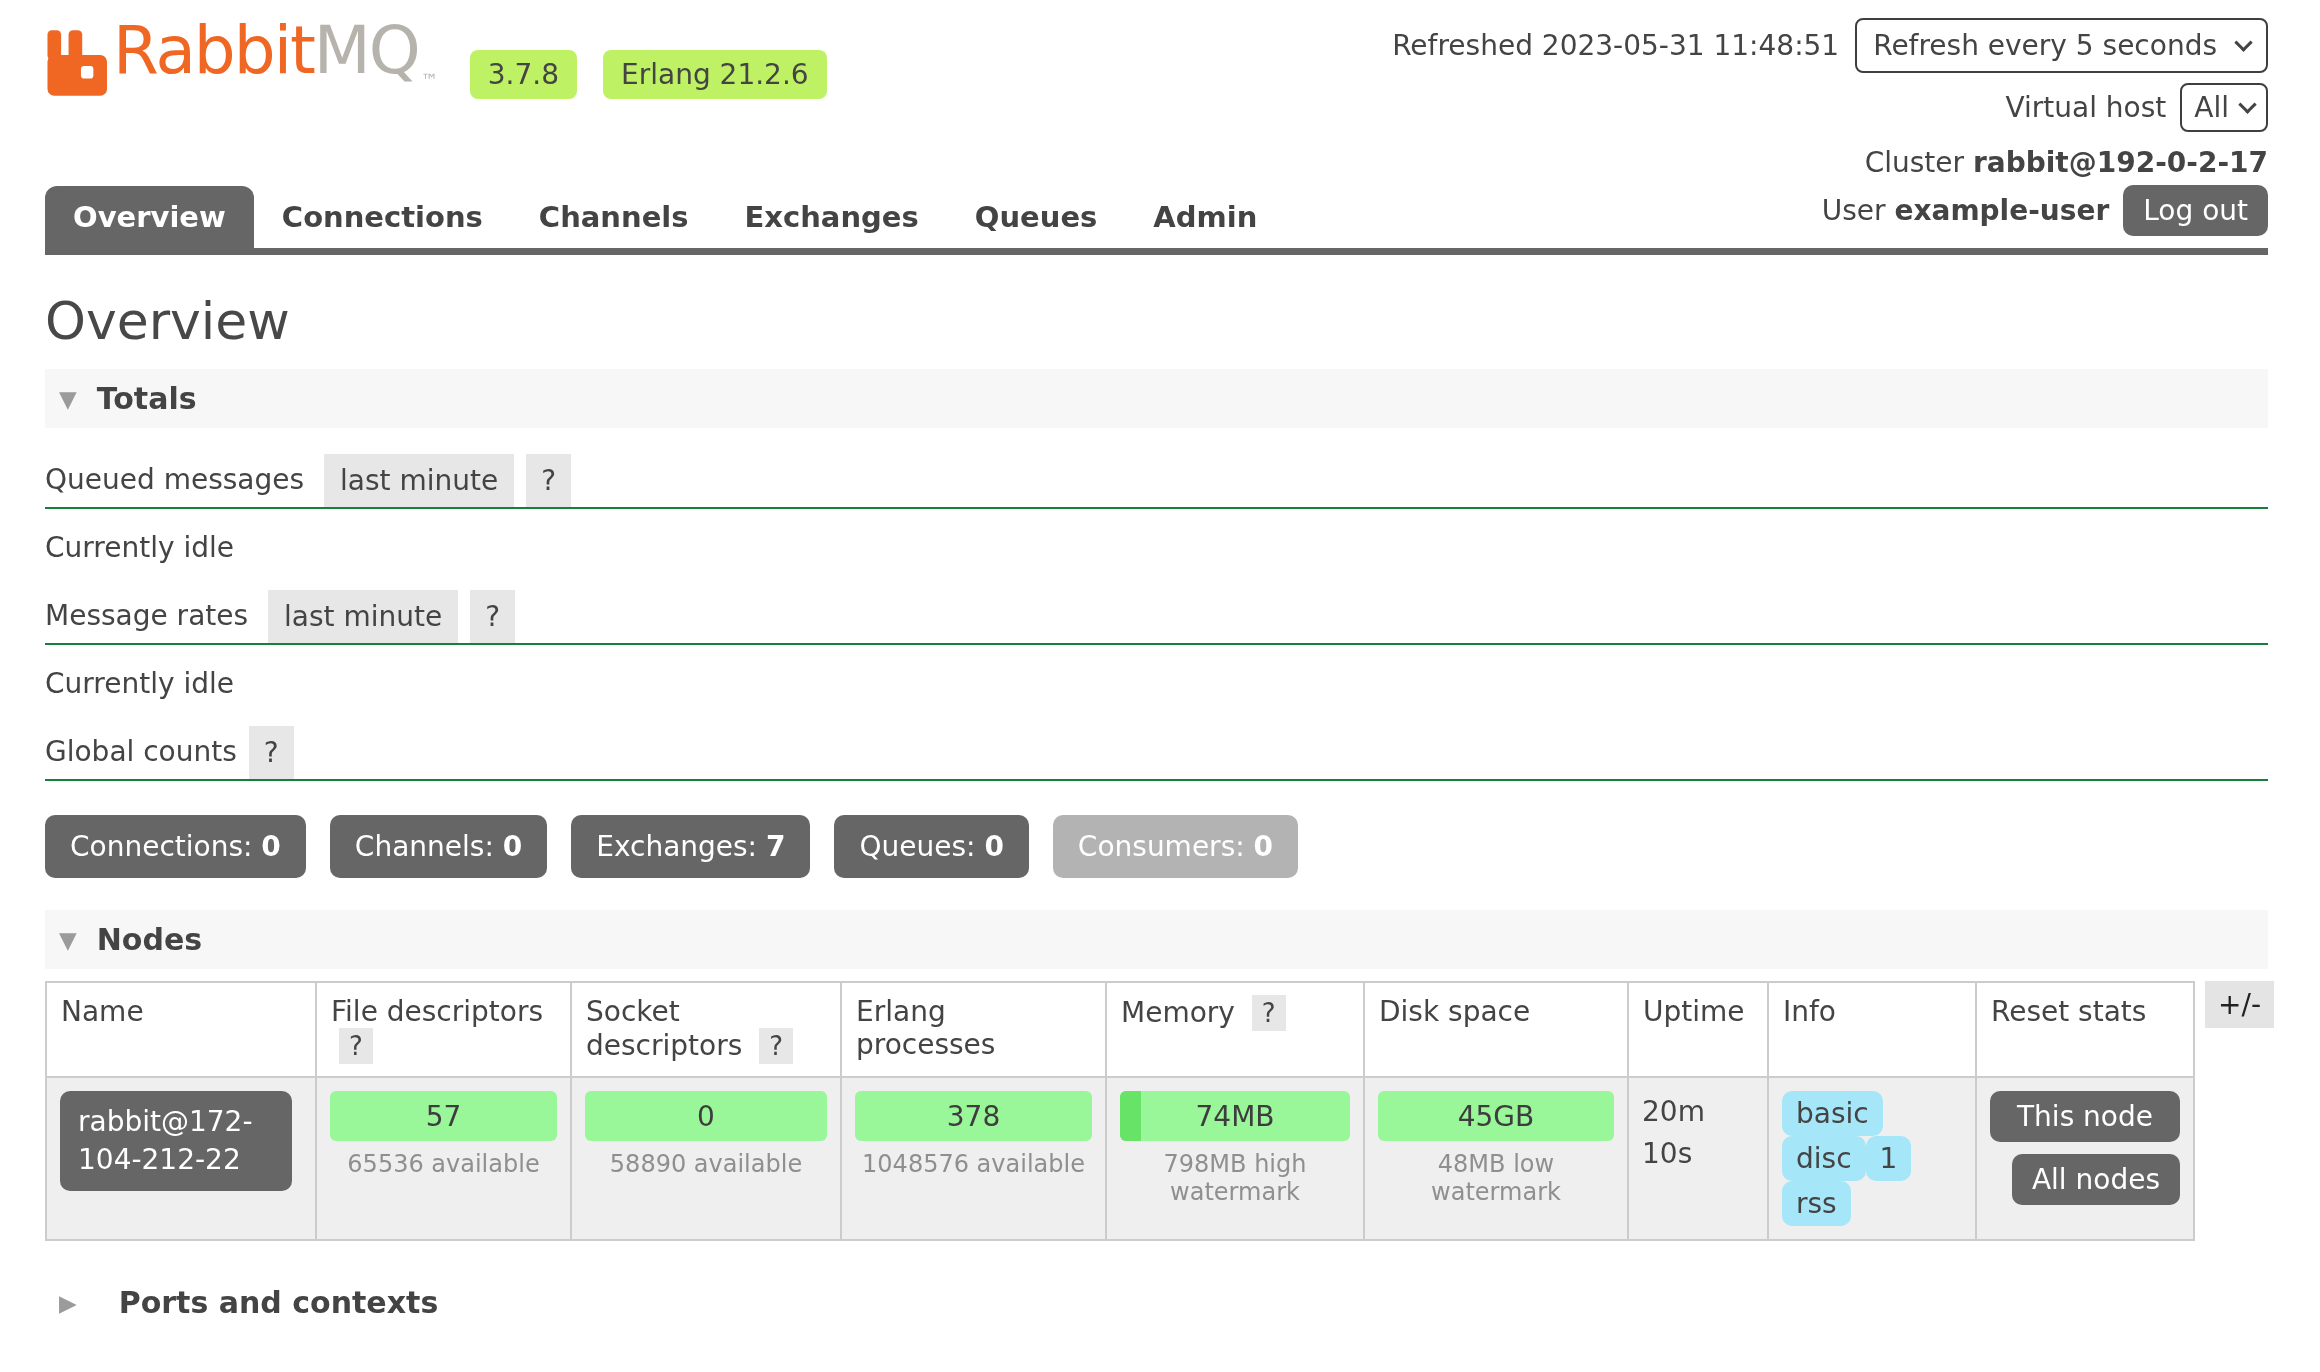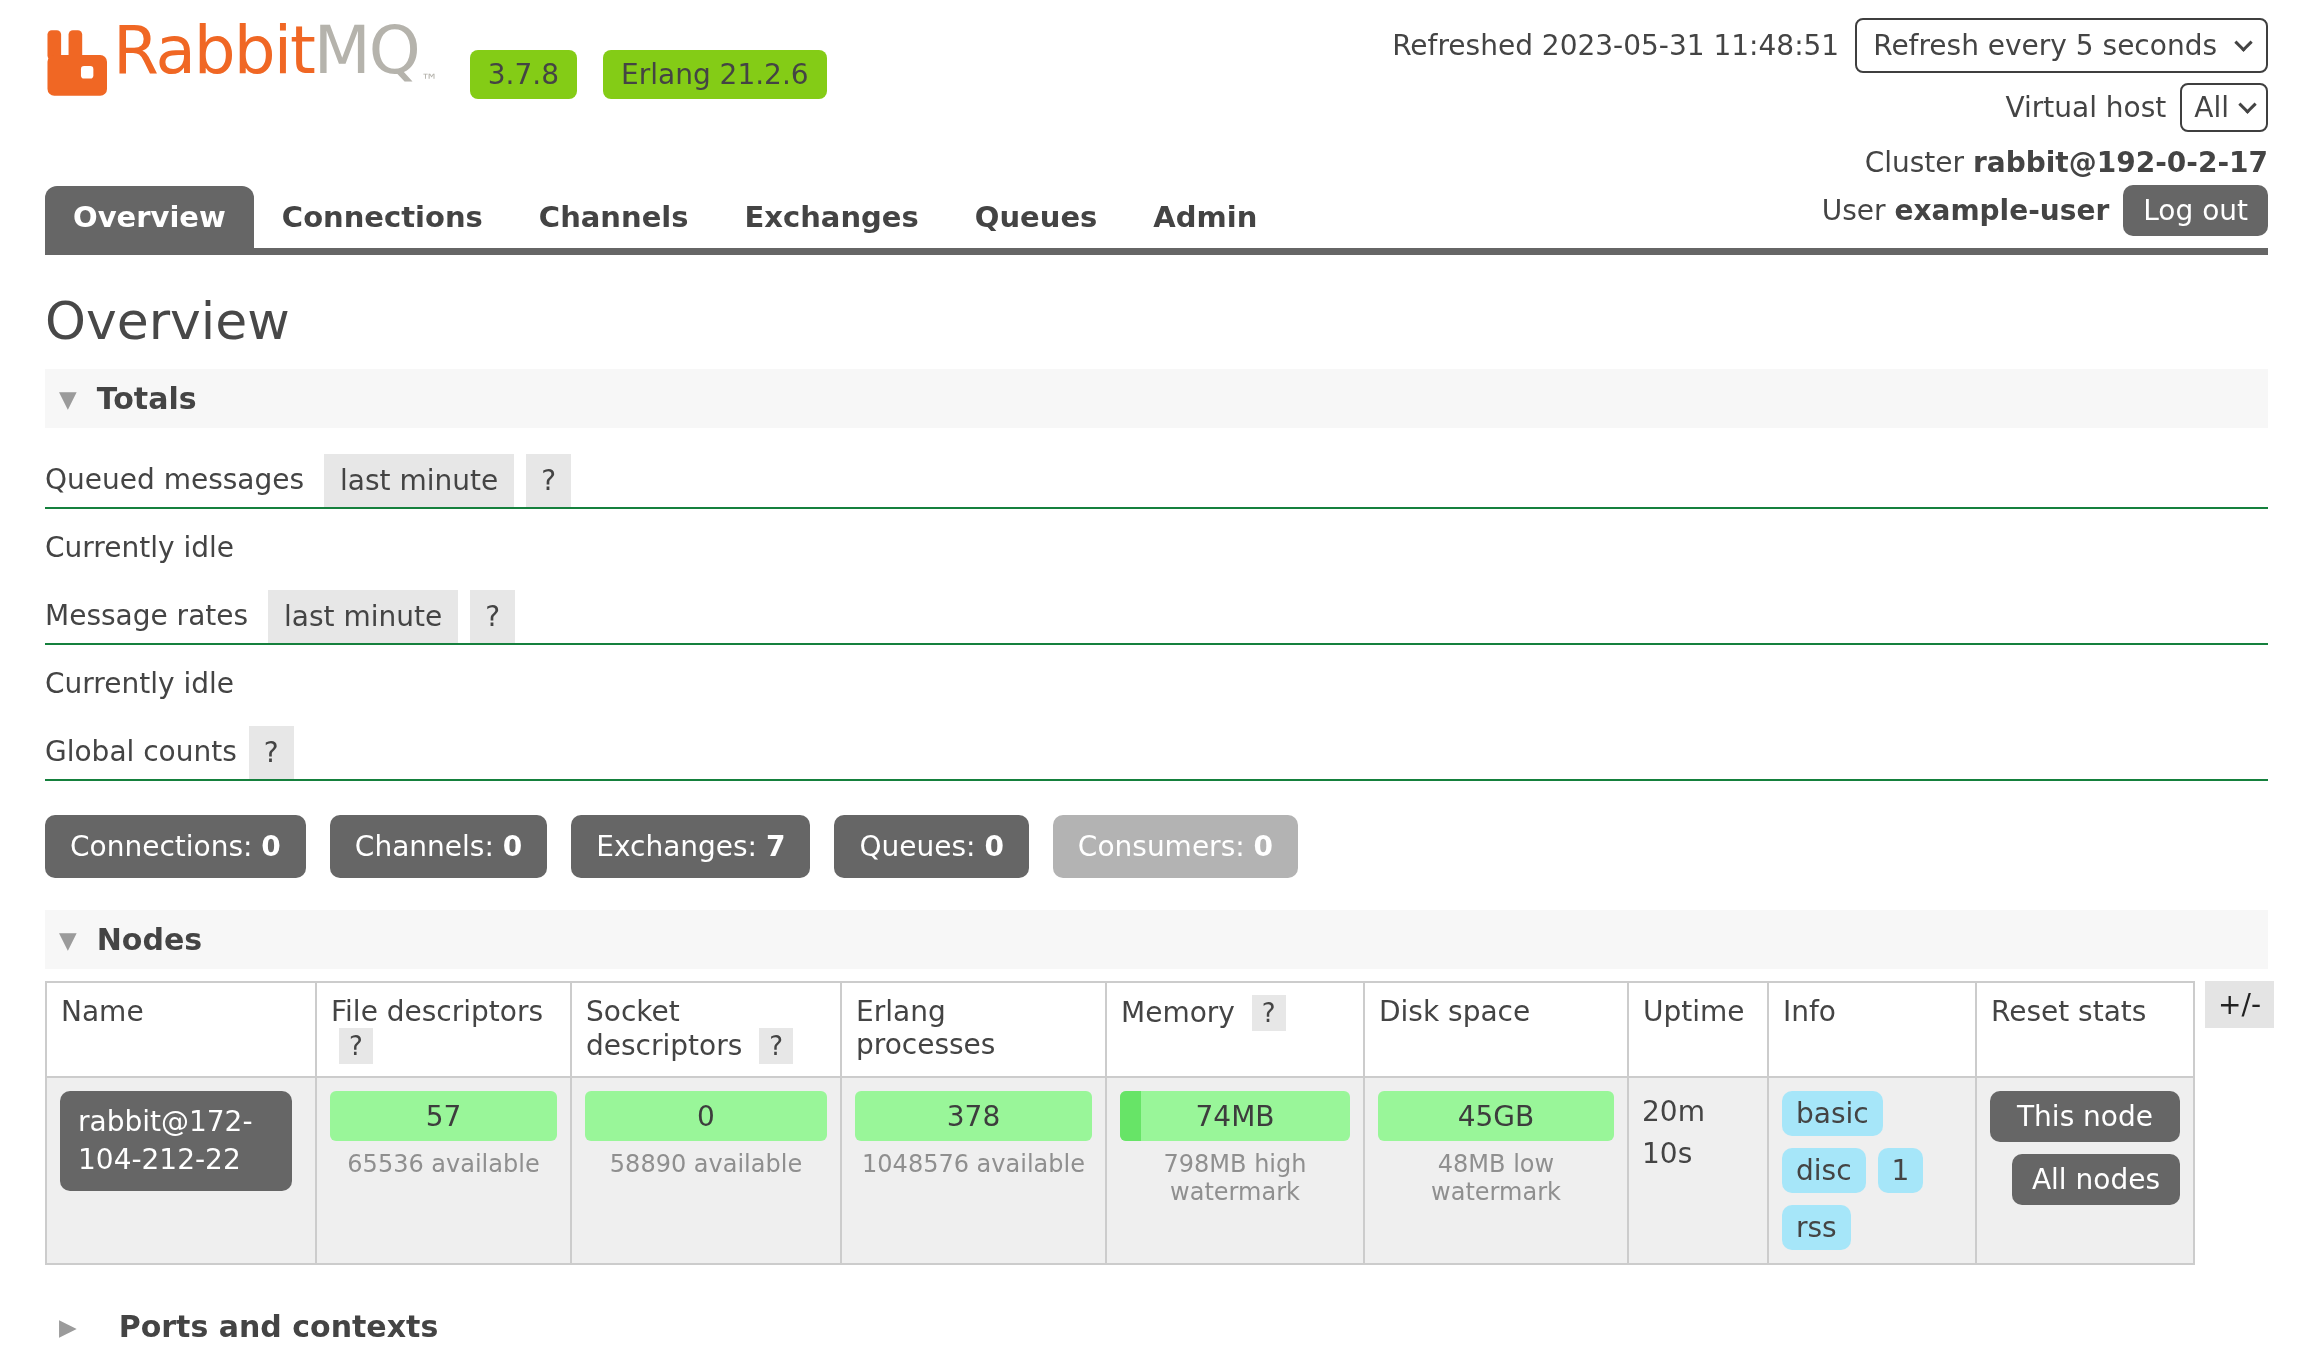--- a/index.html
+++ b/index.html
@@ -10,21 +10,21 @@
   
   .header { display: flex; justify-content: space-between; padding-top: 18px; }
   .logo-block { display: flex; align-items: flex-start; }
   .logo { display: flex; align-items: flex-start; cursor: pointer; }
   .logo svg { margin-top: 12px; }
   .wordmark { font-size: 66px; letter-spacing: -2px; line-height: 1; margin-left: 6px; }
   .wordmark .rabbit { color: #f06724; }
   .wordmark .mq { color: #b5b3ac; }
   .tm { font-size: 17px; color: #b5b3ac; margin-top: 52px; margin-left: 2px; }
   .badges { display: flex; gap: 26px; margin-left: 32px; margin-top: 32px; }
-  .badge { background: #84cc16; border-radius: 8px; padding: 8px 18px; font-size: 28px; color: #444; white-space: nowrap; }
+  .badge { background: #bef264; border-radius: 8px; padding: 8px 18px; font-size: 28px; color: #444; white-space: nowrap; }
 
   .header-right { text-align: right; font-size: 28px; }
   .hr-row { display: flex; justify-content: flex-end; align-items: center; }
   .sel { display: inline-flex; align-items: center; gap: 20px; background: #fff;
          border: 2px solid #3f3f3f; border-radius: 8px; padding: 9px 16px; font-size: 28px; cursor: pointer; }
   .chev { width: 13px; height: 13px; border-right: 3px solid #444; border-bottom: 3px solid #444;
           transform: rotate(45deg) translate(-2px,-2px); }
   .row-refresh .lbl { margin-right: 16px; }
   .row-vhost { margin-top: 10px; align-items: center; }
   .row-vhost .lbl { margin-right: 14px; }
@@ -71,21 +71,21 @@
              display: inline-block; cursor: pointer; }
   td { background: #efefef; vertical-align: top; padding: 13px 13px; height: 112px; }
   .node-badge { display: inline-block; background: #666; color: #fff; border-radius: 10px;
                 padding: 12px 18px; font-size: 28px; line-height: 1.35; max-width: 232px; }
   .bar { position: relative; background: #99f699; border-radius: 6px; height: 50px; overflow: hidden;
          display: flex; align-items: center; justify-content: center; font-size: 28px; color: #3d3d3d; }
   .bar .fill { position: absolute; left: 0; top: 0; bottom: 0; background: #67e467; }
   .bar .val { position: relative; }
   .bar-note { text-align: center; color: #8f8f8f; font-size: 24px; margin-top: 9px; }
   .uptime { font-size: 28px; width: 80px; line-height: 1.5; }
-  .chips { display: flex; flex-wrap: wrap; gap: 12px; max-width: 180px; }
+  .chips { display: flex; flex-wrap: wrap; max-width: 180px; }
   .chip { background: #a6e6f9; border-radius: 10px; padding: 6px 14px; font-size: 28px; cursor: pointer; }
   .reset-col { display: flex; flex-direction: column; gap: 12px; }
   .reset-col .btn.right { align-self: flex-end; }
   .plus-minus { margin-left: 10px; background: #e4e4e4; padding: 7px 13px; font-size: 28px;
                 color: #222; cursor: pointer; }
 
   .collapsed { display: flex; align-items: center; margin-top: 44px; padding-left: 14px; cursor: pointer; }
   .collapsed .clabel { font-size: 30px; font-weight: bold; margin-left: 22px; }
 </style>
 </head>

